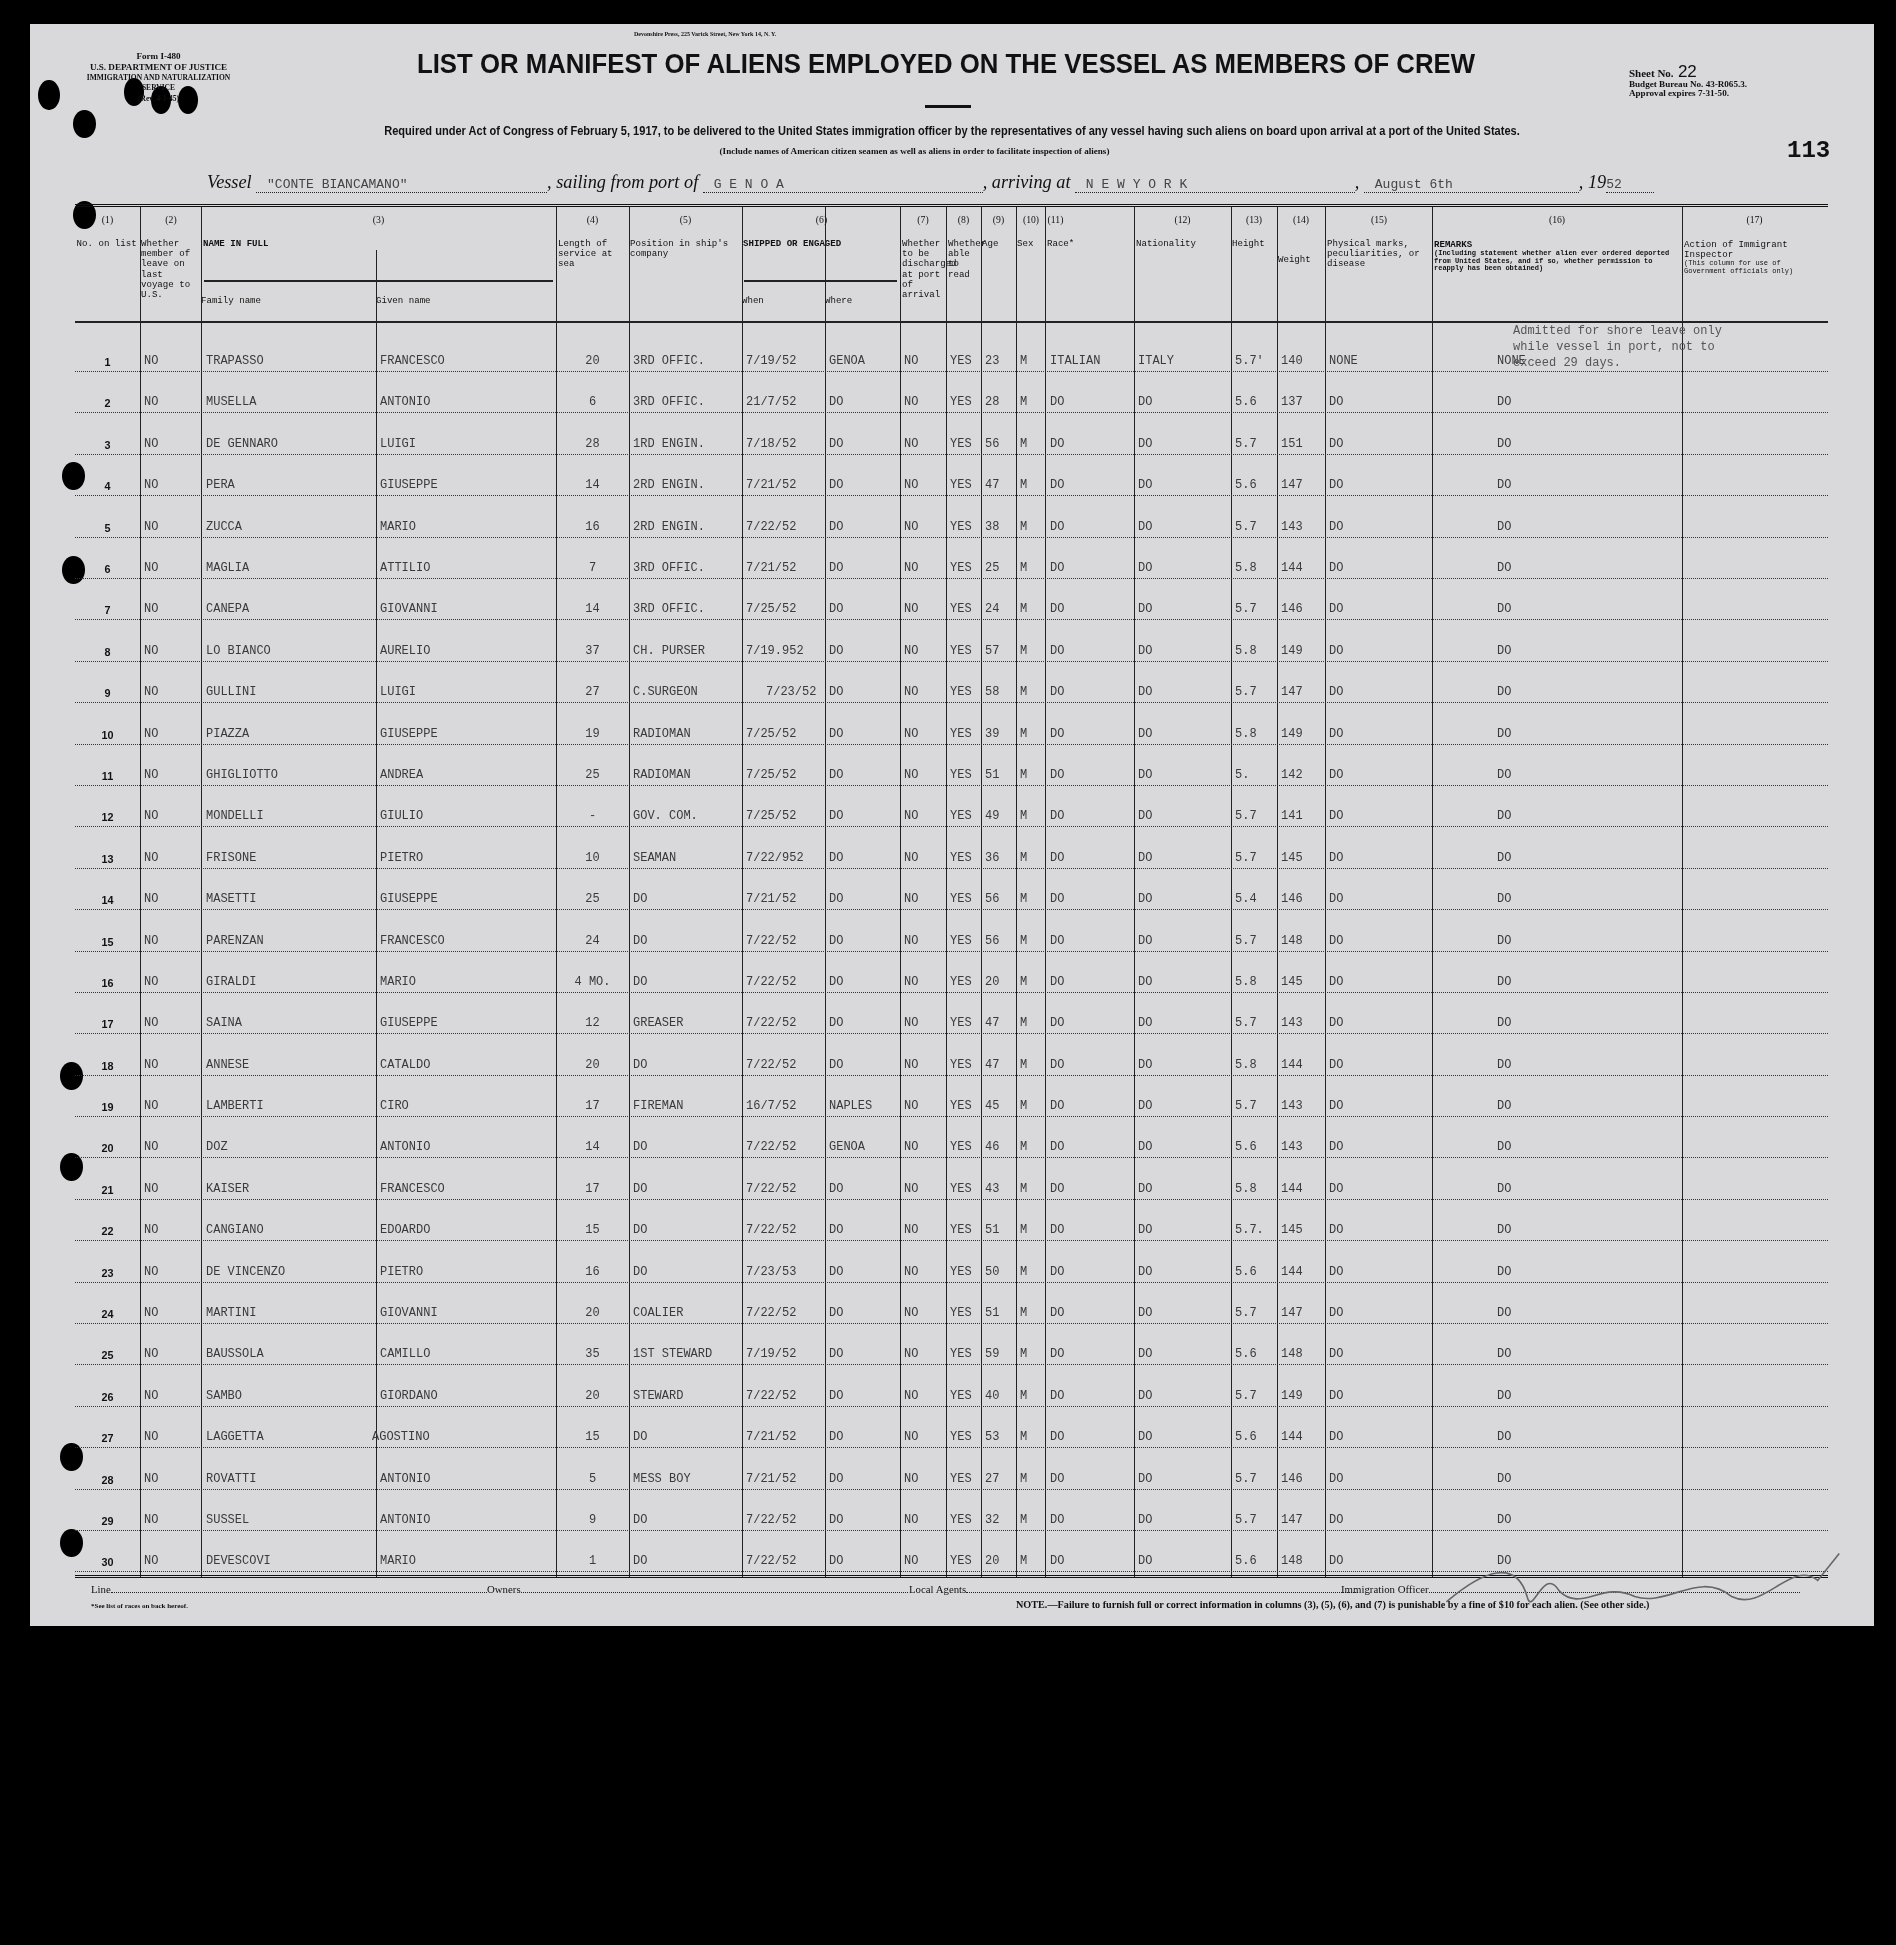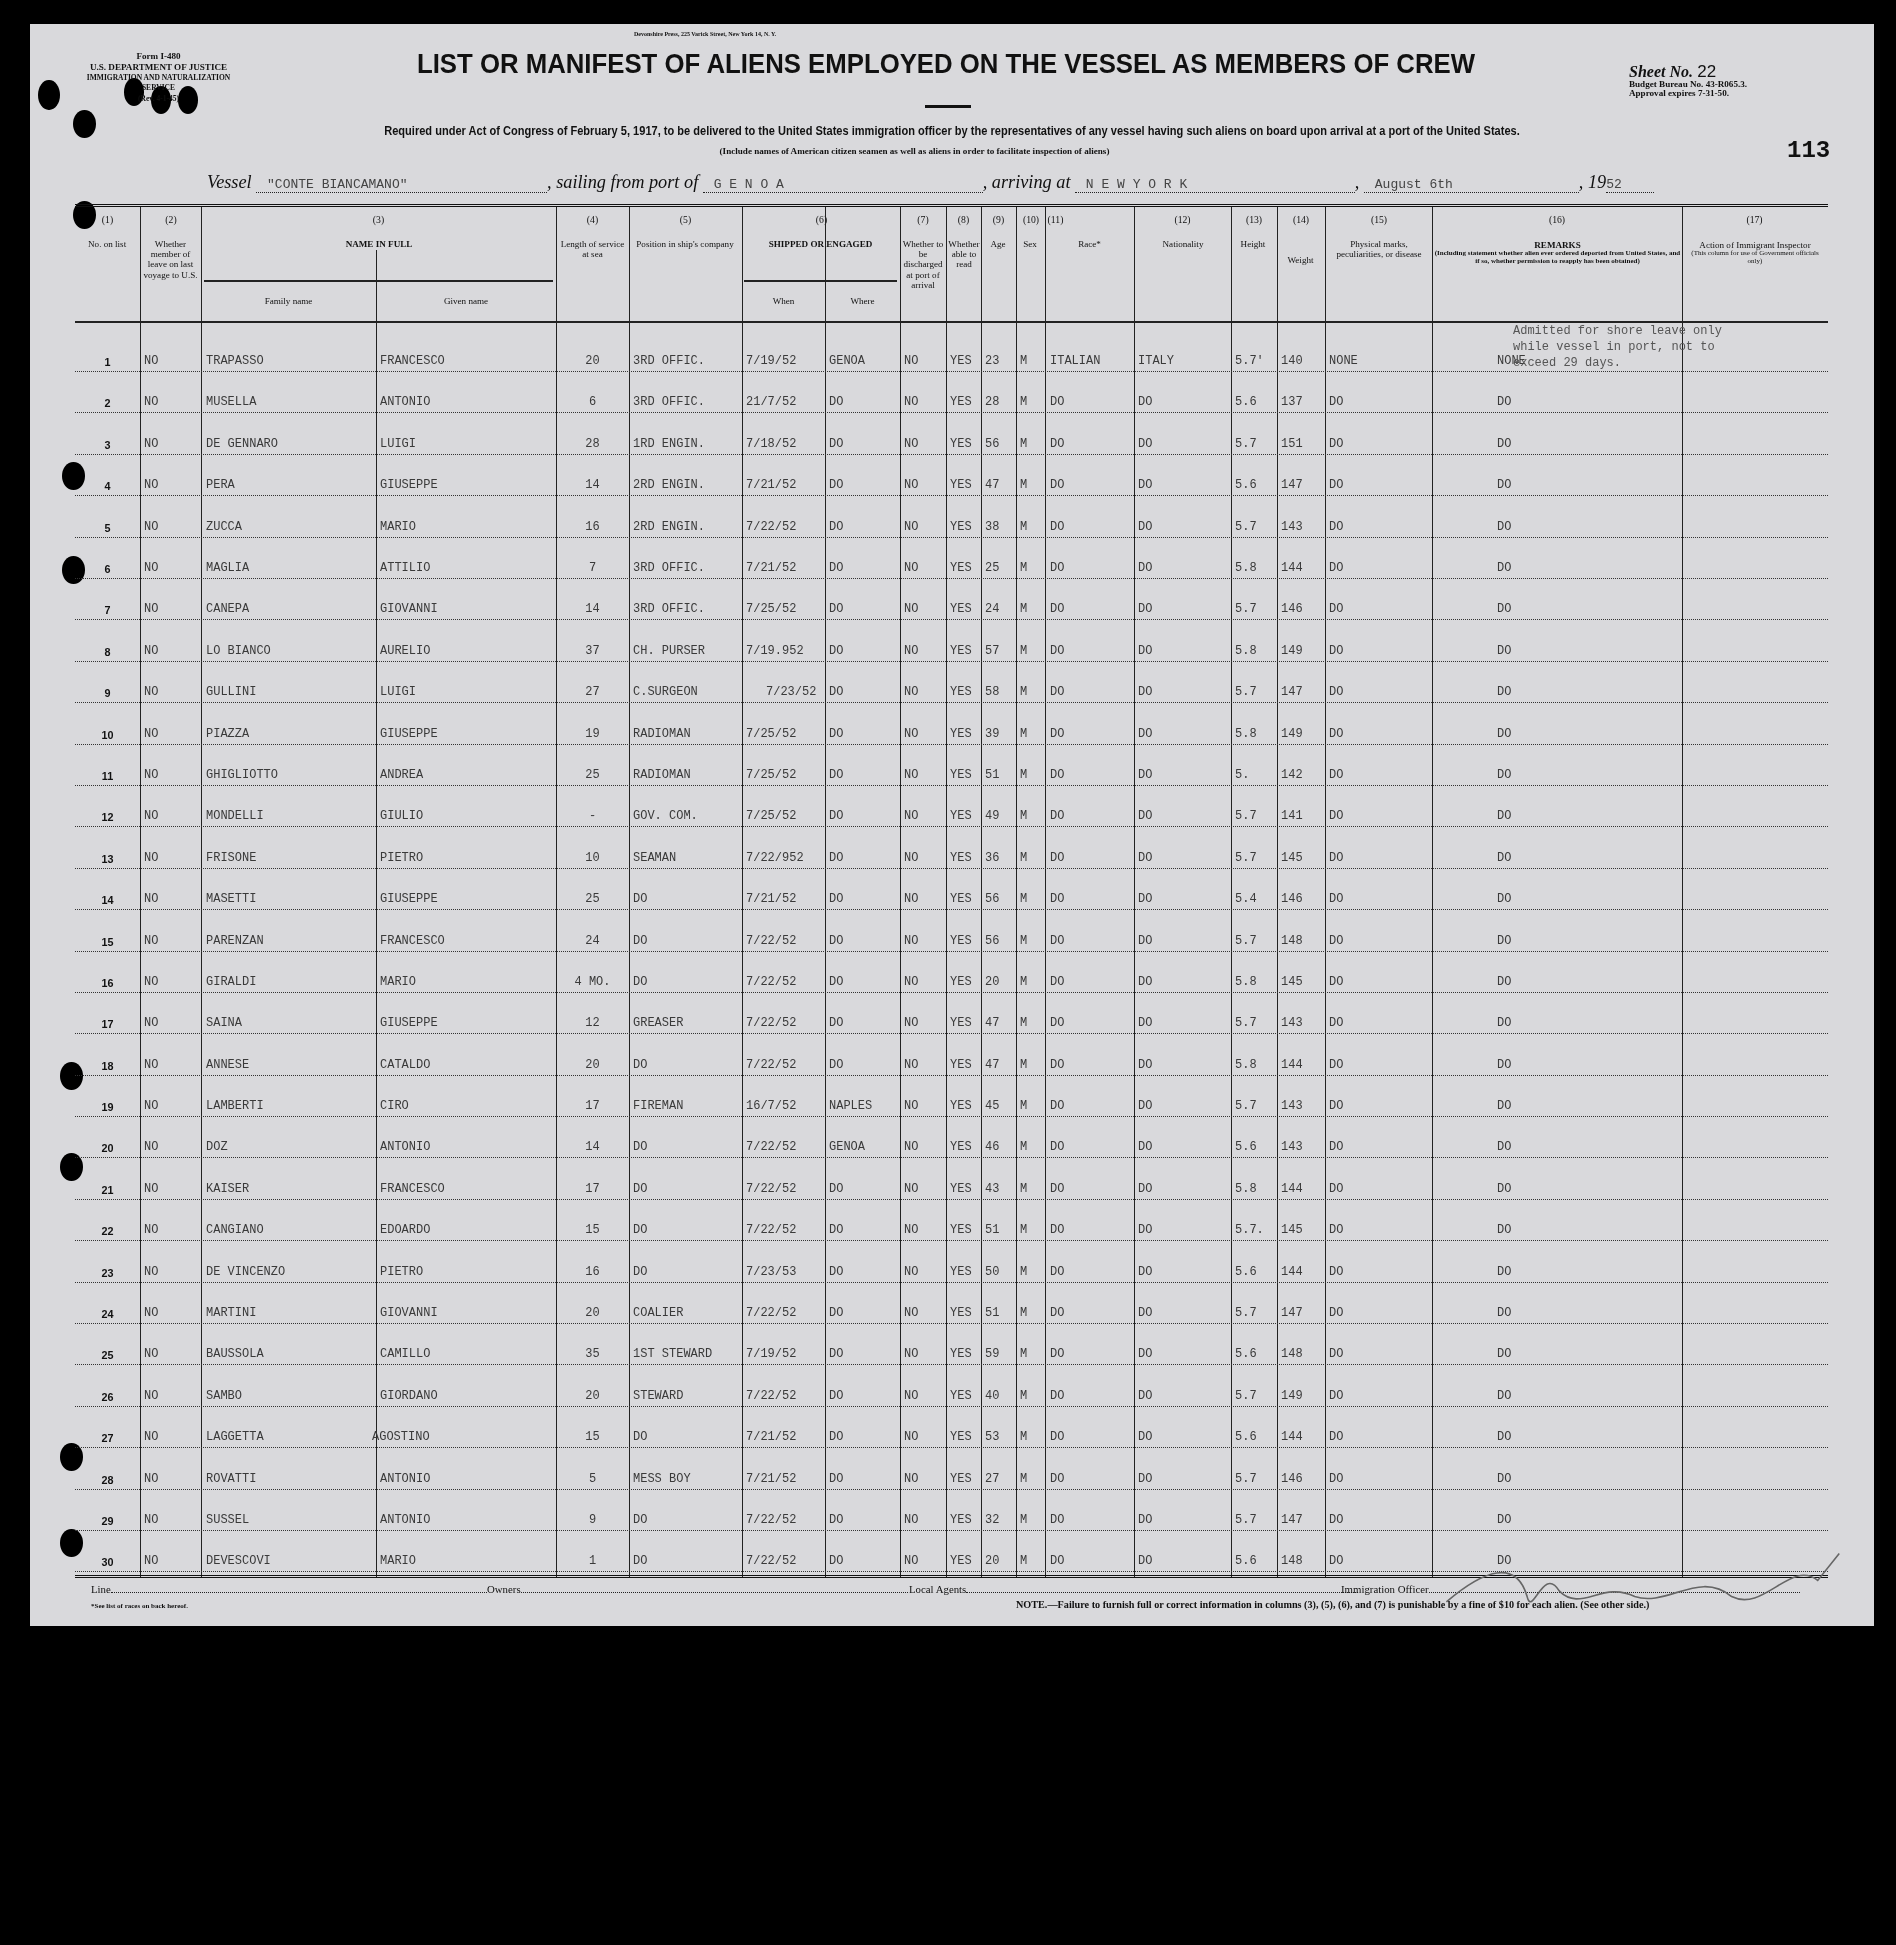--- a/index.html
+++ b/index.html
@@ -7,29 +7,29 @@
   .sheet { position:absolute; left:30px; top:24px; width:1844px; height:1602px; background:#d9d9dc; }
   .hole { position:absolute; width:22.6px; height:28px; border-radius:50%; background:#000; }
   .form-id { position:absolute; left:78px; top:51px; width:161px; text-align:center; font-size:9.1px; font-weight:bold; line-height:10.8px; }
   .form-id .s { font-size:7.5px; }
   .press { position:absolute; left:634px; top:31px; font-size:6px; font-weight:bold; }
   .title { position:absolute; left:333px; top:48px; width:1226px; text-align:center; font-family:"Liberation Sans Narrow","Liberation Sans", sans-serif; font-weight:bold; font-size:28px; letter-spacing:0px; transform:scaleX(0.92); transform-origin:center; }
   .title-rule { position:absolute; left:925px; top:105px; width:46px; height:2.7px; background:#111; }
   .subtitle { position:absolute; left:280px; top:123px; width:1344px; text-align:center; font-family:"Liberation Sans", sans-serif; font-weight:bold; font-size:13px; transform:scaleX(0.85); }
   .subnote { position:absolute; left:538px; top:146px; width:753px; text-align:center; font-weight:bold; font-size:9.1px; }
   .sheetno { position:absolute; left:1629px; top:67px; font-weight:bold; font-size:9.1px; line-height:9.7px; }
-  .sheetno .big { font-style:italic; font-size:16px; }
+  .sheetno .big { font-size:11px; }
   .sheetno .hand { font-family:"Liberation Sans", sans-serif; font-weight:normal; font-size:17px; font-style:normal; margin-left:4.3px; }
   .stamp { position:absolute; left:1787px; top:137px; font-size:24px; font-weight:bold; font-family:"Liberation Mono", monospace; }
   .vessel-line { position:absolute; left:207px; top:172px; width:1505px; font-style:italic; font-size:18.3px; white-space:nowrap; }
   .vessel-line .fill { display:inline-block; border-bottom:1.6px dotted #222; font-style:normal; font-family:"Liberation Mono", monospace; font-size:13px; color:#444; vertical-align:baseline; padding-left:10.8px; }
   .grid { position:absolute; left:75px; top:204px; width:1753px; border-top:3.2px double #111; }
   .hdr { position:absolute; left:0; top:0; width:100%; height:118px; }
   .col { position:absolute; top:0; bottom:0; border-left:1.1px solid #222; }
-  .hcell { position:absolute; text-align:center; font-size:9.1px; line-height:10.2px; }
+  .hcell { position:absolute; font-size:9.1px; line-height:10.2px;font-family:Liberation Mono, monospace; }
   .colnum { position:absolute; font-size:9.7px; text-align:center; }
   .hrule { position:absolute; height:0; border-top:2.7px double #222; }
   .rows { position:absolute; left:0; top:123px; width:100%; }
   .row { position:absolute; left:0; width:100%; height:41px; border-bottom:1.6px dotted #333; font-family:"Liberation Mono", monospace; font-size:12px; color:#3a3a3a; }
   .row span { position:absolute; bottom:3.2px; white-space:nowrap; }
   .row .num { font-family:"Liberation Sans", sans-serif; font-weight:bold; color:#111; font-size:10.8px; }
   .remarks-note { position:absolute; left:1513px; top:323px; font-family:"Liberation Mono", monospace; font-size:12px; color:#555; line-height:16px; }
   .footer-rule { position:absolute; left:75px; top:1575px; width:1753px; border-top:3.2px double #111; }
   .foot { position:absolute; top:1583px; font-size:10.8px; }
   .foot-dots { display:inline-block; border-bottom:1.6px dotted #222; vertical-align:baseline; }

